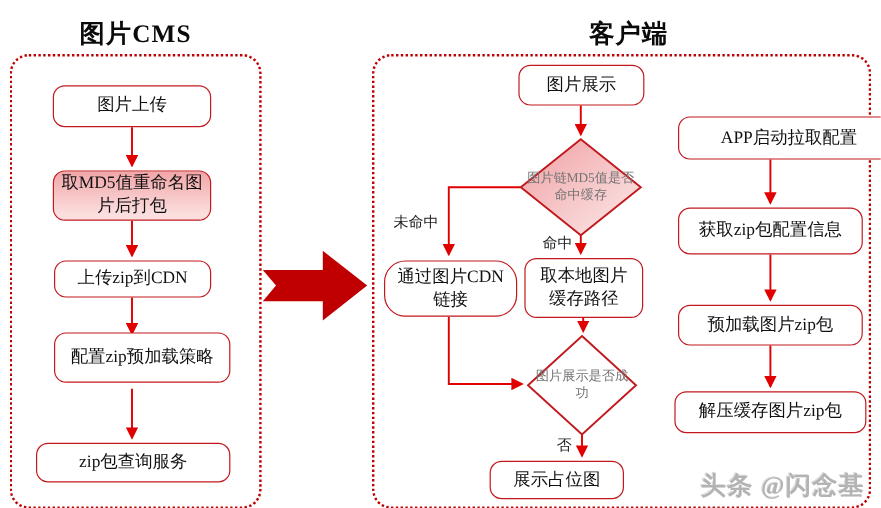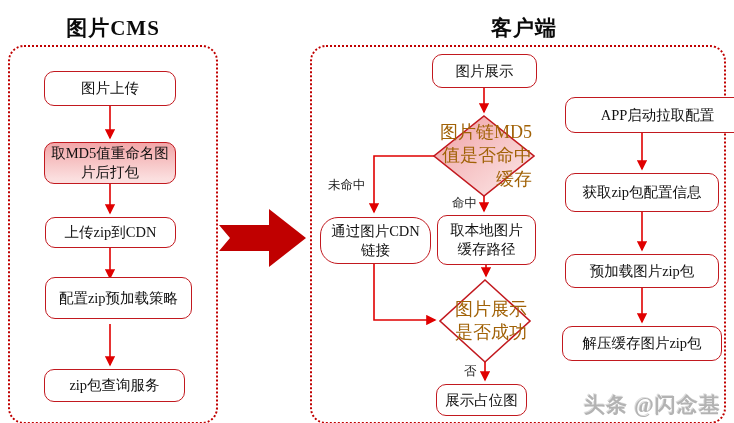--- a/index.html
+++ b/index.html
@@ -13,22 +13,22 @@
   .ptitle{position:absolute;font-weight:bold;font-size:21px;color:#0a0a0a;text-align:center;letter-spacing:1px;}
   .ptitle-cms{left:33px;top:2px;width:160px;}
   .ptitle-client{left:444px;top:2px;width:160px;}
   .overlay{position:absolute;left:0;top:0;width:734px;height:423px;pointer-events:none;}
   .box{
     position:absolute;display:flex;align-items:center;justify-content:center;text-align:center;
     background:#fff;border:1.6px solid #C2191F;border-radius:10px;
     font-size:14.5px;line-height:1.3;color:#111;padding:2px 6px;box-sizing:border-box;
   }
   .box-pink{background:linear-gradient(180deg,#F2A6A8 0%,#FBDFDF 90%);}
-  .dtext{position:absolute;display:flex;align-items:center;justify-content:center;text-align:right;
-    font-size:18px;line-height:1.3;color:#a16207;}
+  .dtext{position:absolute;display:flex;align-items:center;justify-content:center;text-align:center;
+    font-size:11px;line-height:1.3;color:#737373;}
   .blabel{position:absolute;font-size:12.5px;color:#222;}
   .watermark{position:absolute;left:584px;top:379px;width:148px;font-size:21px;font-weight:bold;
     color:#b3b3b3;text-shadow:1px 1px 0 rgba(255,255,255,.95), -1px -1px 0 rgba(120,120,120,.25);
     letter-spacing:1px;z-index:5;}
 </style>
 </head>
 <body>
 
 <div class="canvas">
 
@@ -70,37 +70,37 @@
     <polygon points="484,104 534,144 484,184 434,144" fill="url(#pinkgrad)" stroke="#C2191F" stroke-width="1.6"></polygon>
     <polygon points="485,268 530,309 485,350 440,309" fill="#ffffff" stroke="#C2191F" stroke-width="1.6"></polygon>
 
     <polygon transform="translate(219,197)" points="0,16 50,16 50,0 87,29 50,58 50,42 0,42 11,29" fill="#C00000"></polygon>
   </svg>
 
   <div class="box" style="left:44px;top:59px;width:132px;height:35px;">图片上传</div>
   <div class="box box-pink" style="left:44px;top:130px;width:132px;height:42px;">取MD5值重命名图片后打包</div>
   <div class="box" style="left:45px;top:205px;width:131px;height:31px;">上传zip到CDN</div>
   <div class="box" style="left:45px;top:265px;width:147px;height:42px;">配置zip预加载策略</div>
-  <div class="box" style="left:44px;top:357px;width:141px;height:33px;">zip包查询服务</div>
+  <div class="box" style="left:30px;top:357px;width:162px;height:33px;">zip包查询服务</div>
 
   <div class="box" style="left:432px;top:42px;width:105px;height:34px;">图片展示</div>
 
   <div class="dtext" style="left:436px;top:108px;width:96px;height:72px;">图片链MD5值是否命中缓存</div>
 
   <div class="blabel" style="left:328px;top:165px;width:48px;">未命中</div>
   <div class="blabel" style="left:452px;top:183px;width:30px;">命中</div>
 
   <div class="box" style="left:320px;top:205px;width:111px;height:47px;border-radius:18px;">通过图片CDN链接</div>
   <div class="box" style="left:437px;top:203px;width:99px;height:50px;">取本地图片缓存路径</div>
 
   <div class="dtext" style="left:443px;top:281px;width:84px;height:56px;">图片展示是否成功</div>
 
   <div class="blabel" style="left:464px;top:351px;width:16px;">否</div>
 
-  <div class="box" style="left:436px;top:372px;width:91px;height:32px;">展示占位图</div>
+  <div class="box" style="left:408px;top:372px;width:112px;height:32px;">展示占位图</div>
 
   <div class="box" style="left:565px;top:85px;width:185px;height:36px;">APP启动拉取配置</div>
   <div class="box" style="left:565px;top:161px;width:154px;height:39px;">获取zip包配置信息</div>
   <div class="box" style="left:565px;top:242px;width:154px;height:34px;">预加载图片zip包</div>
   <div class="box" style="left:562px;top:314px;width:160px;height:35px;">解压缓存图片zip包</div>
 
   <div class="watermark">头条 @闪念基因</div>
 
 </div>
 

